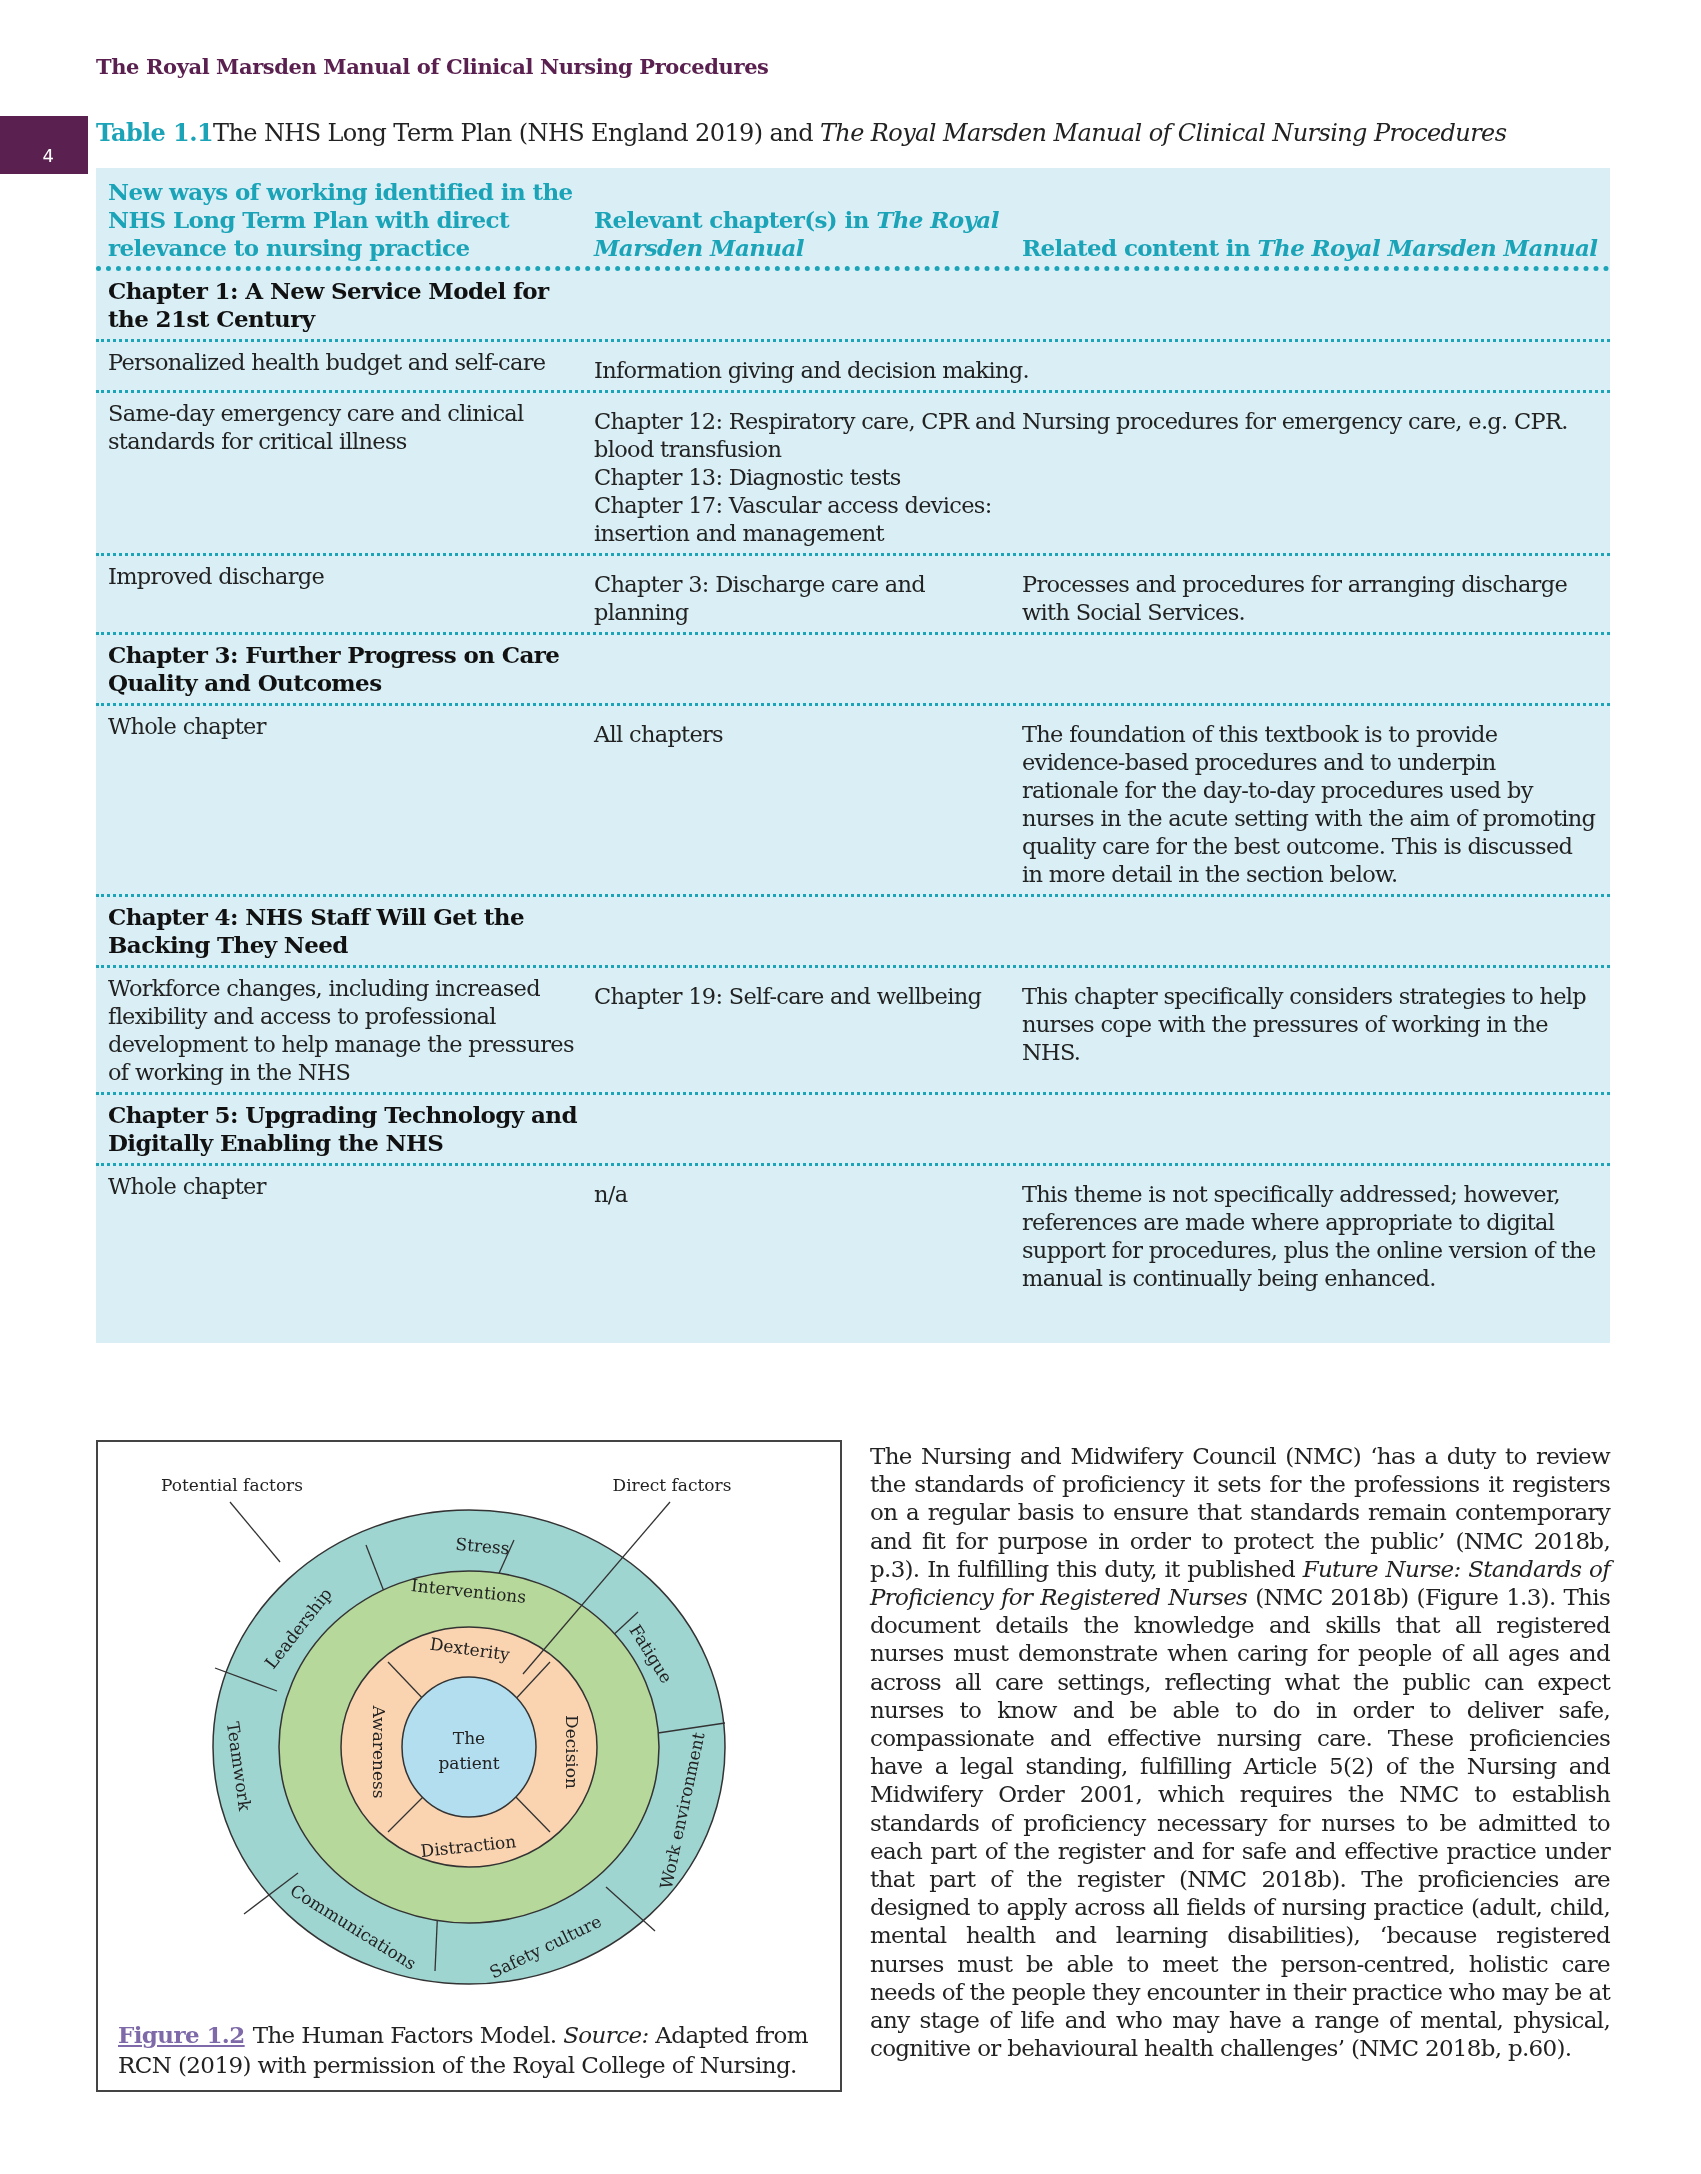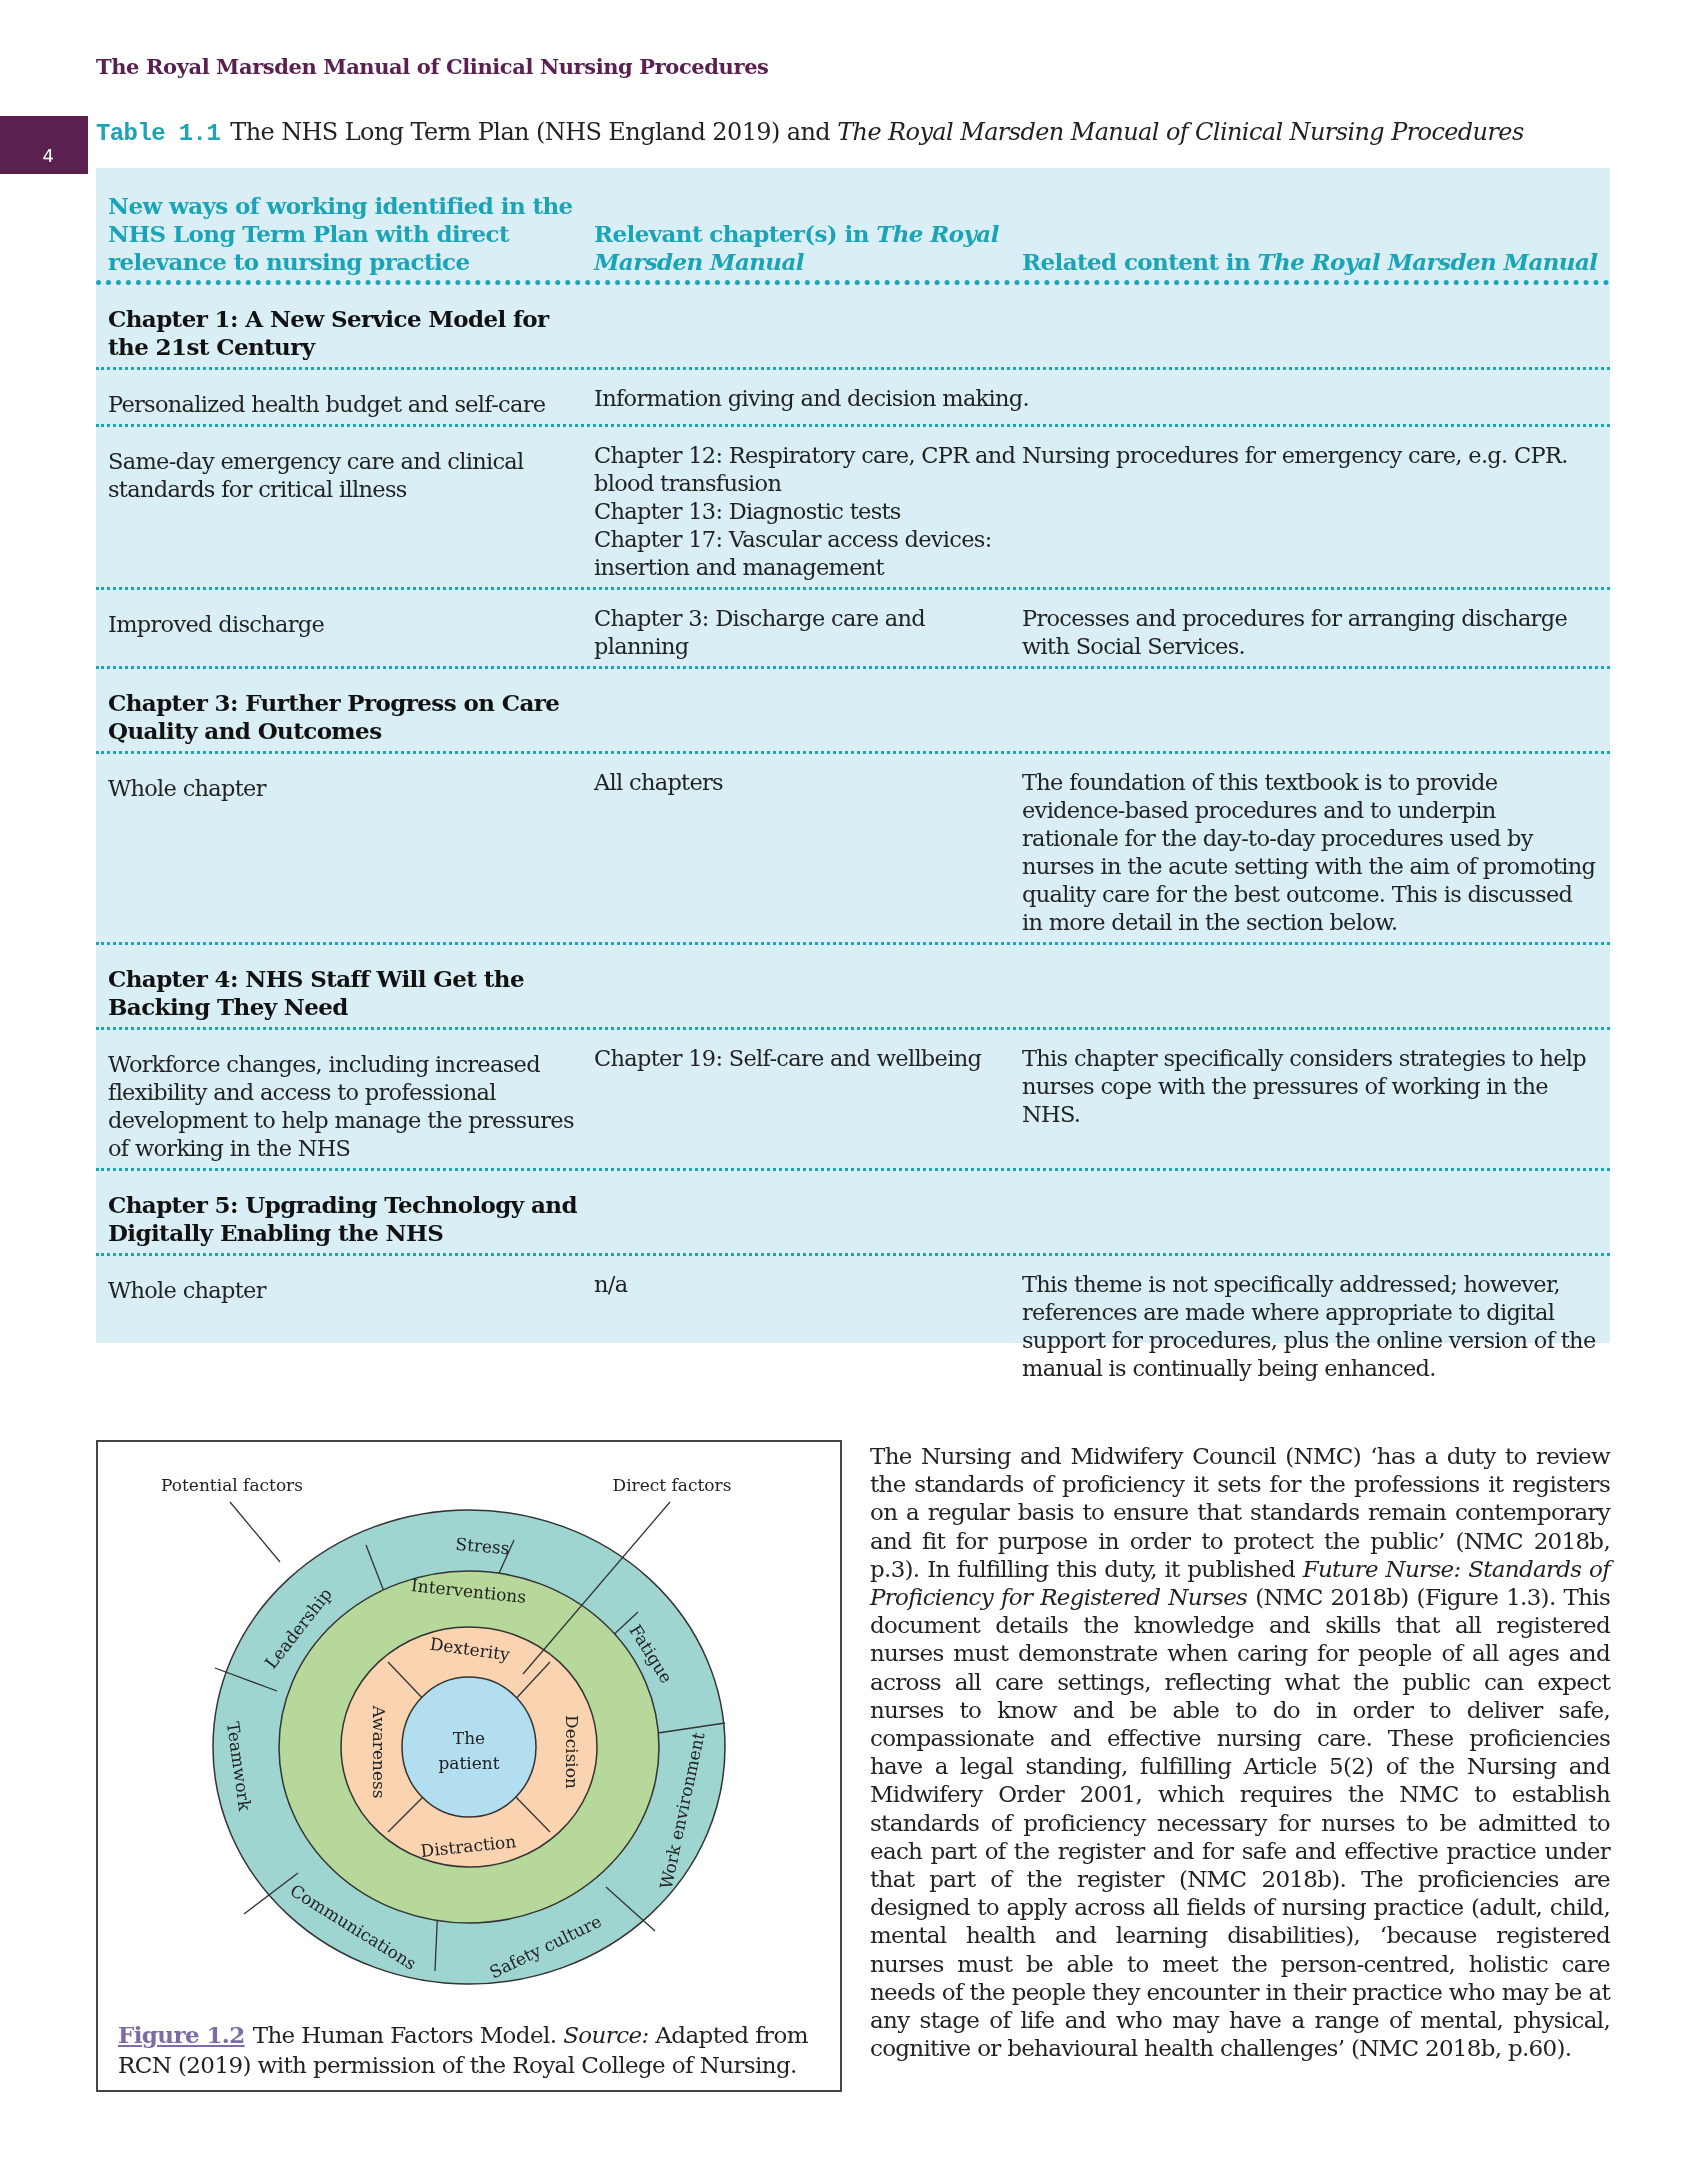--- a/index.html
+++ b/index.html
@@ -1,29 +1,29 @@
 <!DOCTYPE html>
 <html><head>
 <meta charset="utf-8">
 <style>
   html, body { margin: 0; padding: 0; background: #ffffff; }
   body { width: 1701px; height: 2174px; position: relative; overflow: hidden; font-family: "DejaVu Serif", serif; color: #222; }
   .running-head { position: absolute; left: 96px; top: 54px; font-family: "DejaVu Serif", serif; font-weight: bold; font-size: 21px; color: #5a2150; letter-spacing: -0.4px; }
   .page-tab { position: absolute; left: 0; top: 116px; width: 88px; height: 58px; background: #5a2150; }
   .page-num { position: absolute; right: 34px; bottom: 8px; color: #fff; font-family: "DejaVu Sans", sans-serif; font-size: 18px; }
   .table-caption { position: absolute; left: 96px; top: 118px; font-size: 24px; font-family: "DejaVu Serif", serif; letter-spacing: -0.6px; white-space: nowrap; font-weight: 300; }
-  .table-caption .cap-label { color: #1ba3b8; font-weight: bold; margin-right: 10px; font-family: Liberation Mono, monospace; }
+  .table-caption .cap-label { color: #1ba3b8; font-weight: bold; margin-right: 0; }
   .table-caption .it { font-style: italic; }
 
   .table-wrap { position: absolute; left: 96px; top: 168px; width: 1514px; height: 1175px; background: #d9eff5; }
   .tbl { position: absolute; left: 0; top: 0; width: 100%; }
   .row { position: relative; display: flex; padding: 0 12px; }
   .row.sep { border-bottom: 3px dotted #1ba3b8; }
   .row.header { border-bottom: 5px dotted #1ba3b8; padding-top: 10px; padding-bottom: 4px; align-items: flex-end; }
-  .col1 { width: 486px; flex: none; margin-top: 14px; }
+  .col1 { width: 486px; flex: none; }
   .col2 { width: 428px; flex: none; }
   .col3 { flex: 1; }
   .hcell { font-family: "DejaVu Serif", serif; font-weight: bold; color: #1ba3b8; font-size: 23px; line-height: 28px; letter-spacing: -0.6px; }
   .hcell i { font-style: italic; }
   .cell { font-size: 22.5px; line-height: 28px; letter-spacing: -0.7px; font-weight: 300; color: #222; padding-top: 6px; padding-bottom: 6px; }
   .section { font-family: "DejaVu Serif", serif; font-weight: bold; font-size: 23px; line-height: 28px; letter-spacing: -0.6px; color: #111; padding-top: 6px; padding-bottom: 6px; }
 
   .figure-box { position: absolute; left: 96px; top: 1440px; width: 746px; height: 652px; border: 2px solid #444; box-sizing: border-box; }
   .figure-box svg { position: absolute; left: 0; top: 0; }
   .fig-caption { position: absolute; left: 20px; top: 578px; width: 710px; font-size: 23px; line-height: 30px; letter-spacing: -0.6px; font-weight: 300; }

